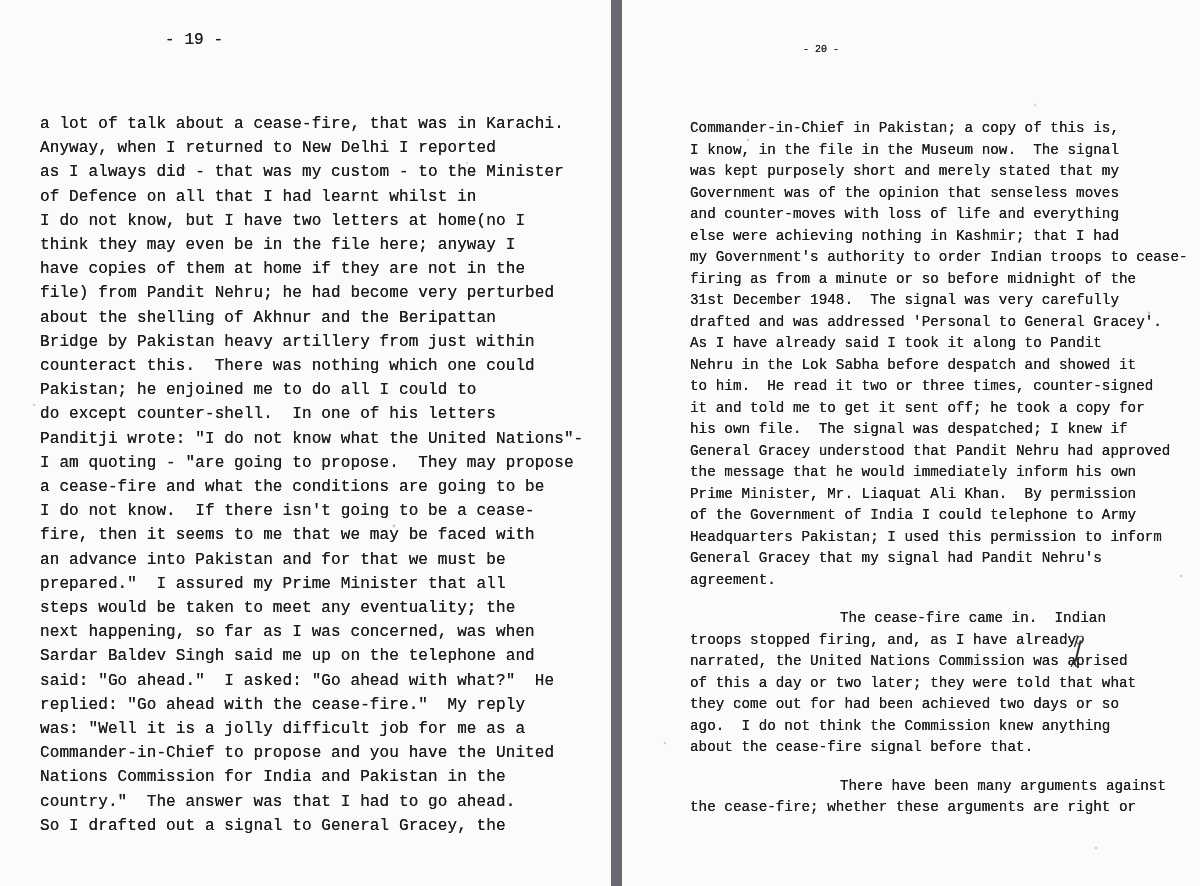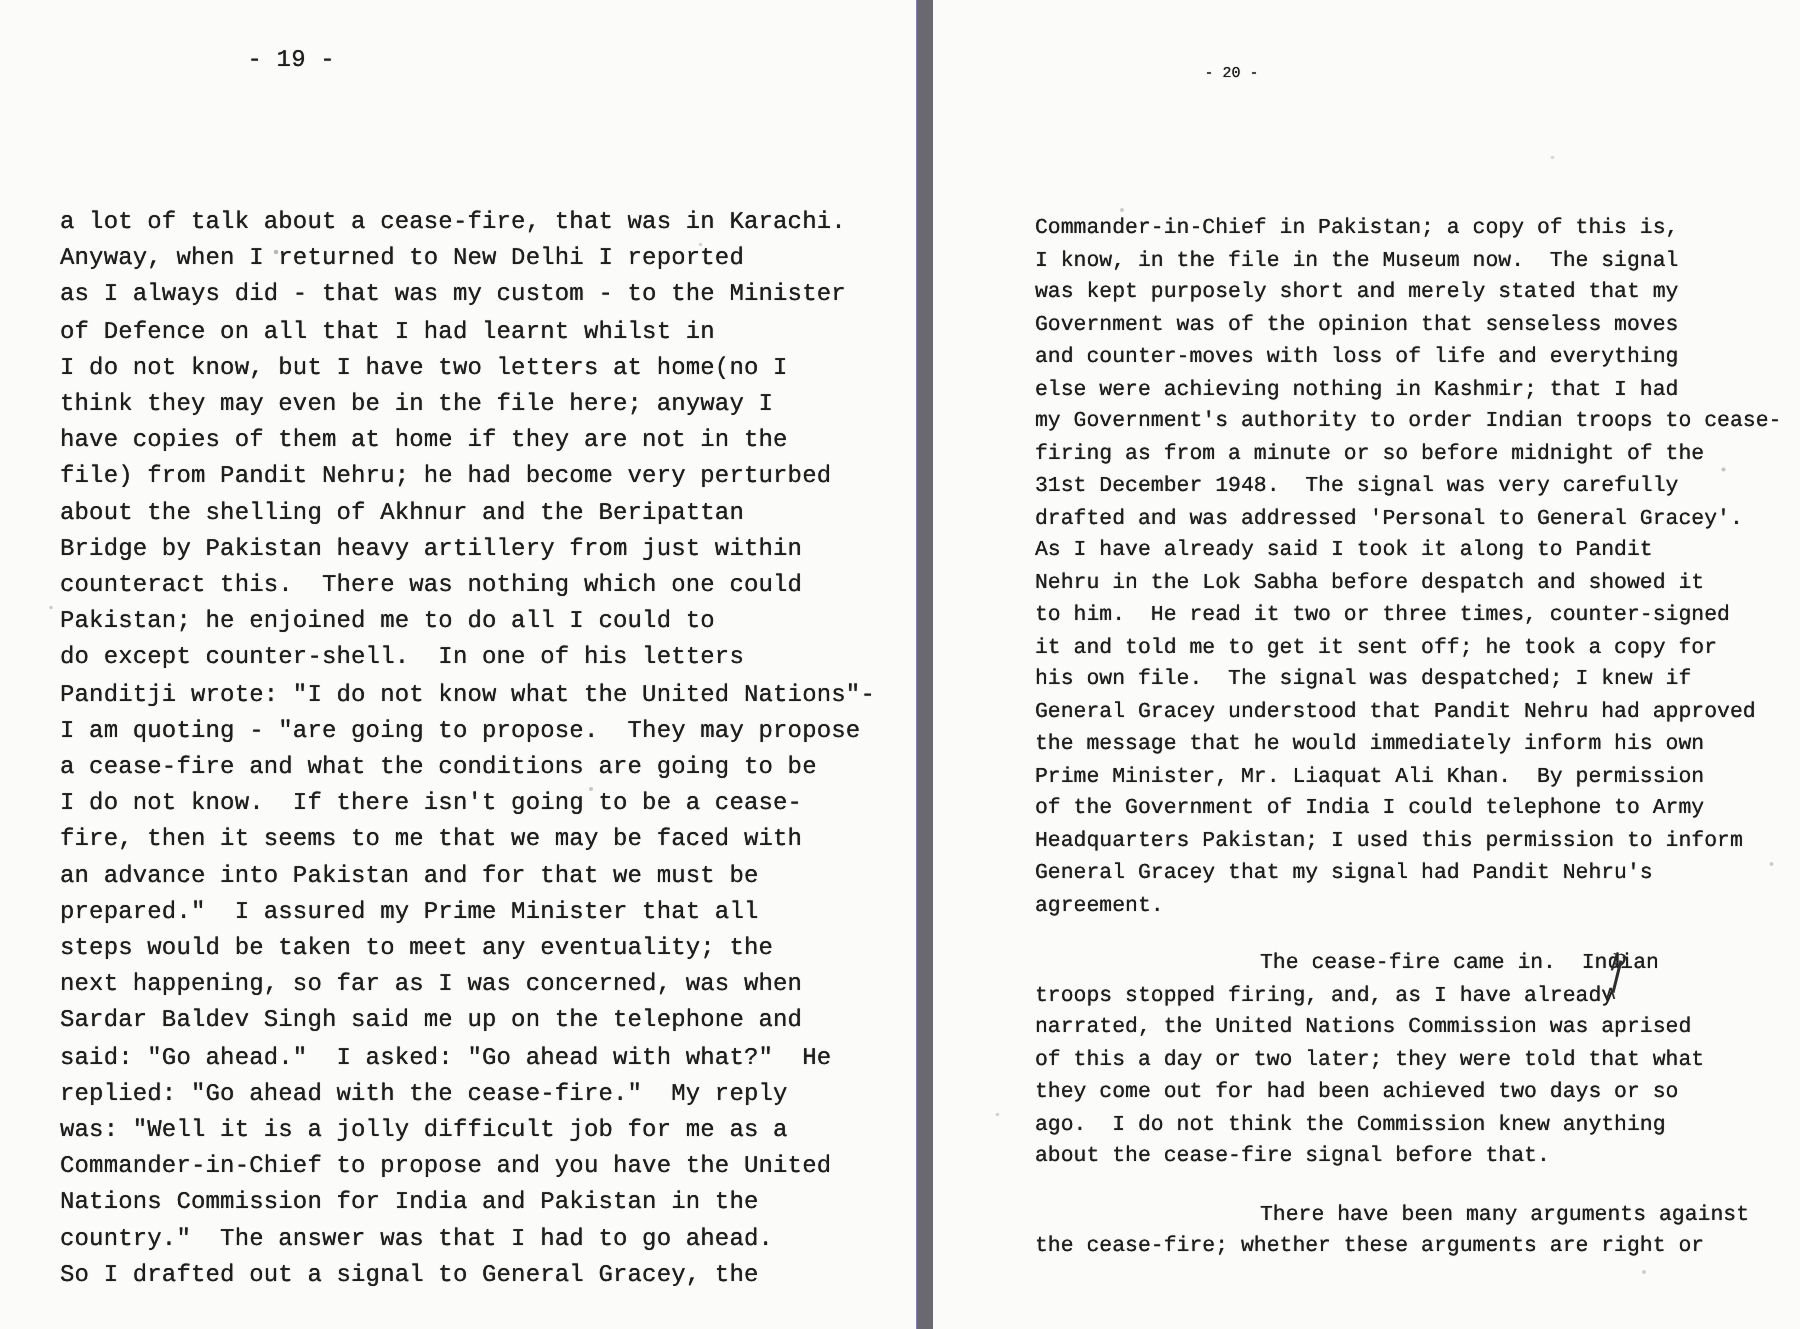--- a/index.html
+++ b/index.html
@@ -4,21 +4,21 @@
 <style>
   html, body {
     margin: 0;
     padding: 0;
     background: #e9e9e7;
   }
   .canvas {
     position: relative;
     width: 1200px;
     height: 886px;
-    background: #1d4ed8;
+    background: #fdba74;
     overflow: hidden;
     font-family: "Liberation Mono", "DejaVu Sans Mono", monospace;
     color: #1e1e1e;
   }
   .page {
     position: absolute;
     top: 0;
     bottom: 0;
     background: #fbfbf9;
   }
@@ -34,21 +34,20 @@
   }
   .page-number {
     position: absolute;
     white-space: pre;
     text-shadow: 0 0 0.5px currentColor;
   }
   .page-left .page-number  { left: 165px; top: 31px; font-size: 16px; letter-spacing: 0.1px; }
   .page-right .page-number { left: 181px; top: 44px; font-size: 10px; }
   .text-block {
     position: absolute;
-    margin-top: 24px;
   }
   .page-left .text-block  { left: 40px; top: 112px; width: 560px; }
   .page-right .text-block { left: 68px; top: 118px; width: 525px; }
   .line {
     white-space: pre;
     text-shadow: 0 0 0.5px currentColor;
   }
   .page-left .line  { font-size: 16px;   line-height: 24.2px; letter-spacing: 0.1px; }
   .page-right .line { font-size: 14.3px; line-height: 21.5px; }
   .para + .para { margin-top: 17px; }

